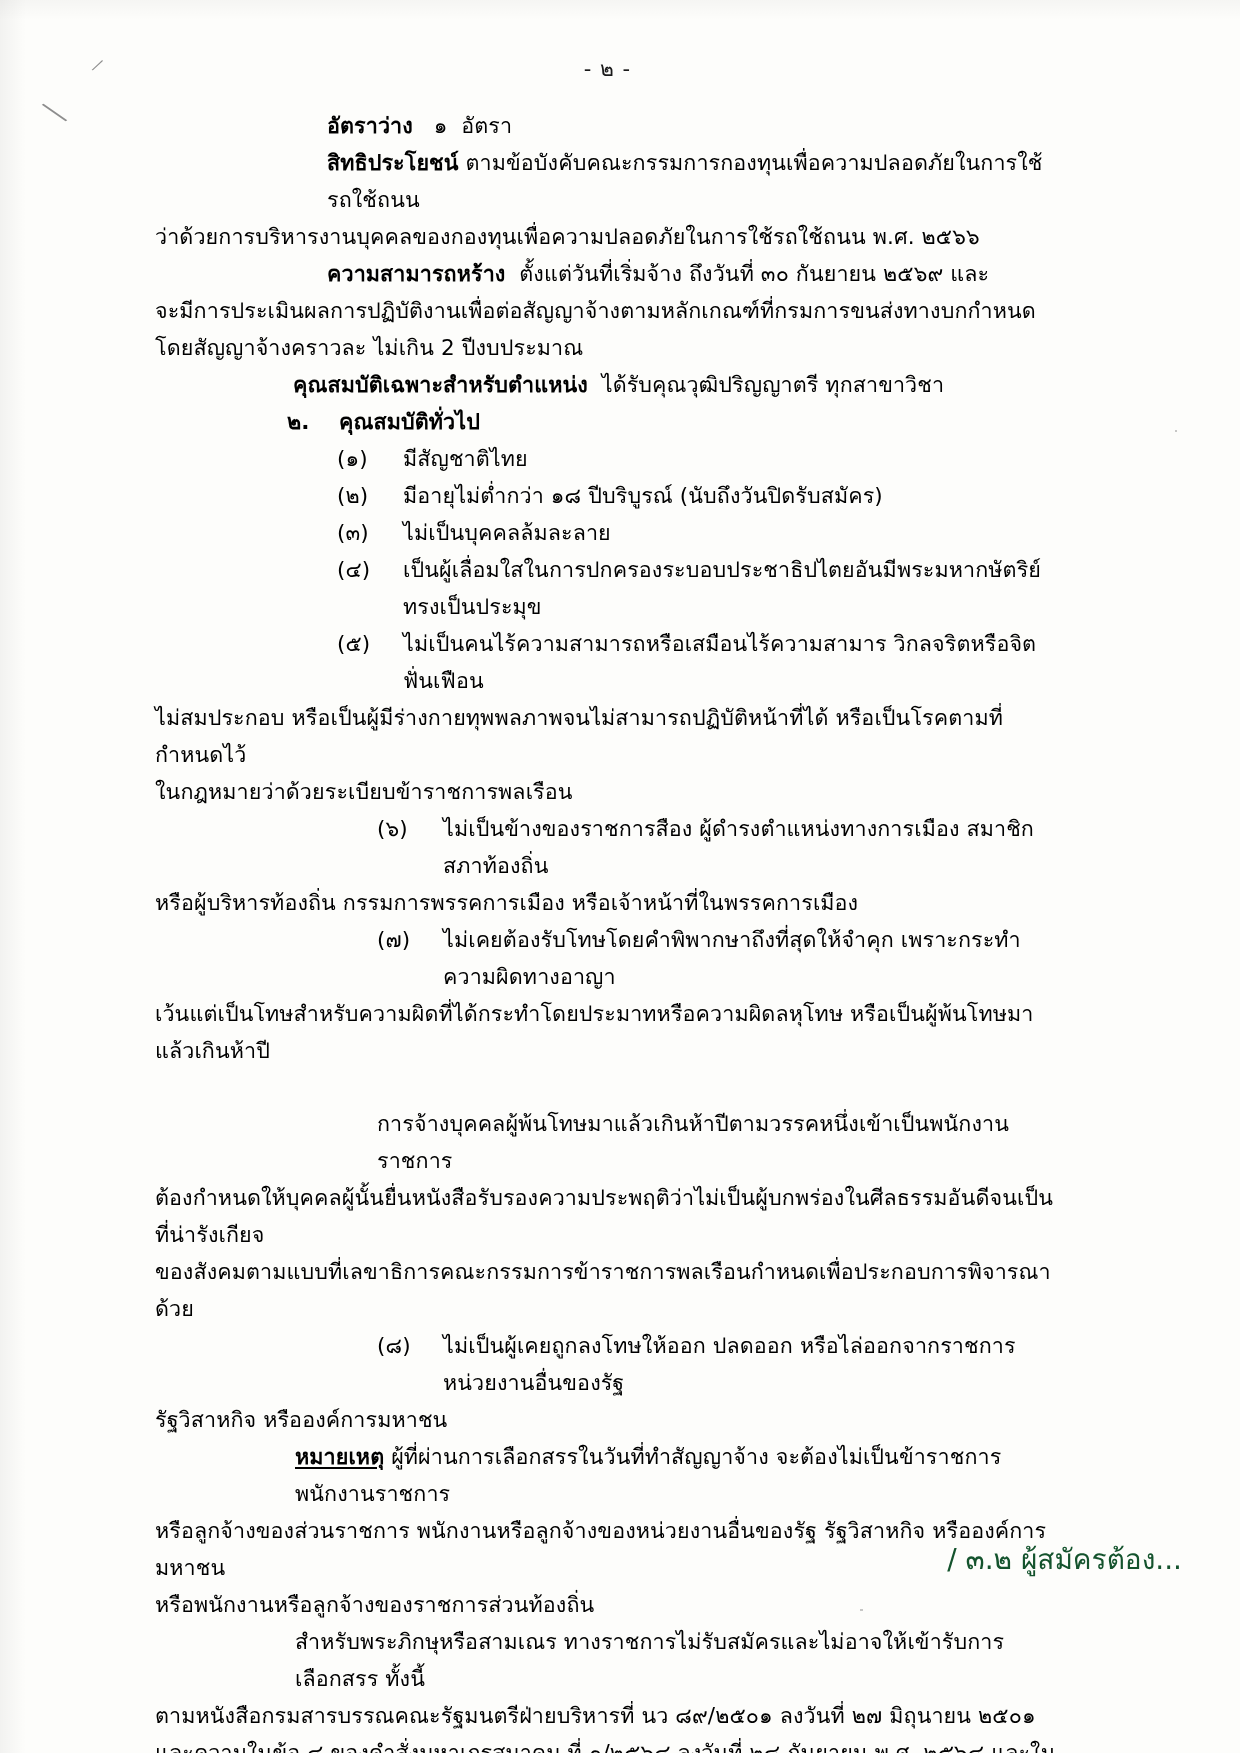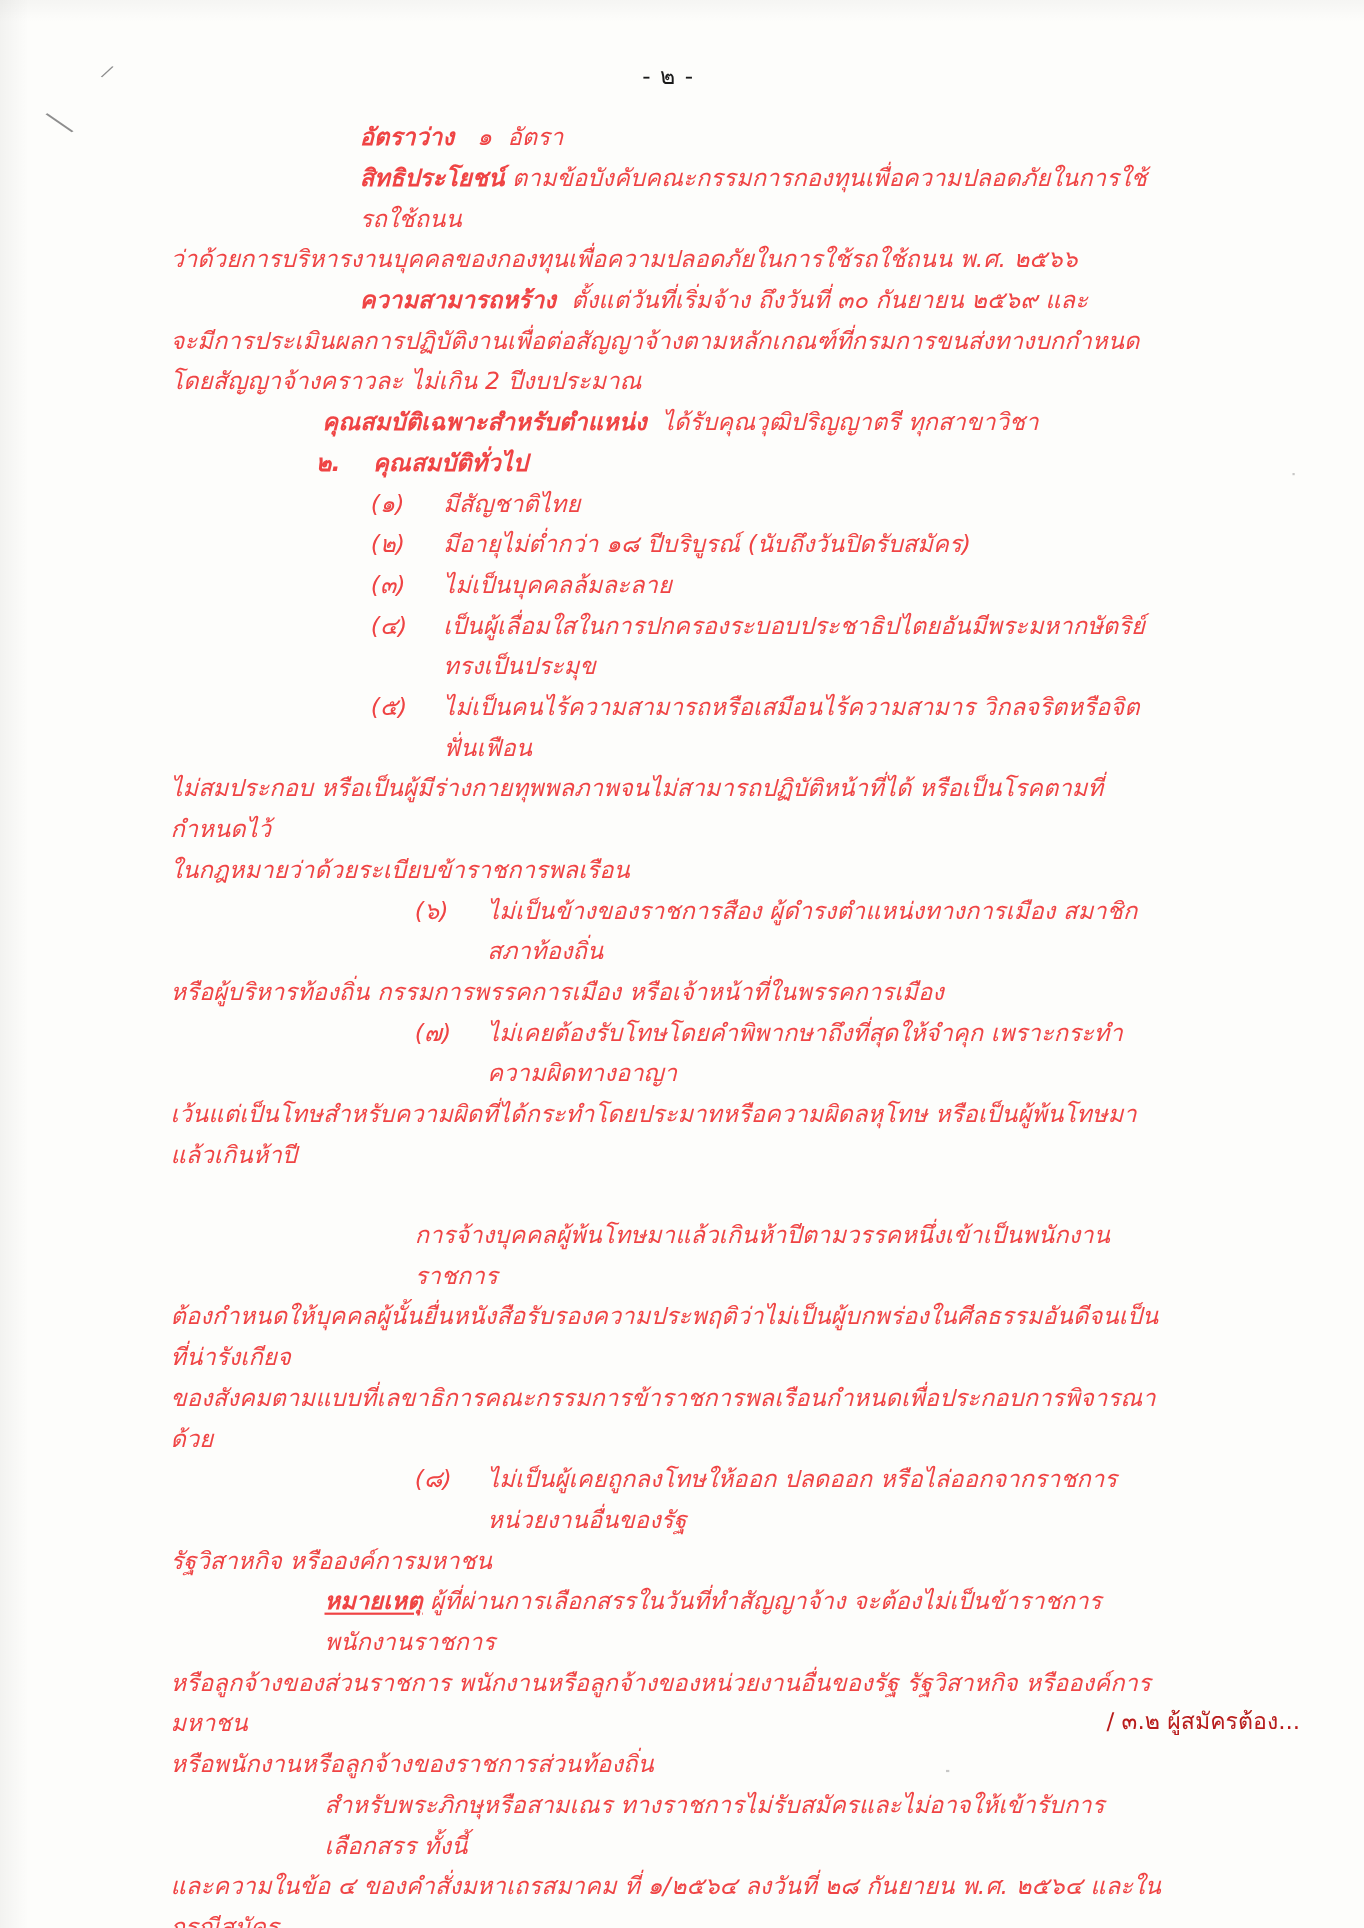--- a/index.html
+++ b/index.html
@@ -47,24 +47,23 @@
     text-align: center;
     font-size: 21px;
     margin-top: 52px;
     letter-spacing: 1px;
     color: #1a1a1a;
   }
   
   .tline {
     font-size: 21.5px;
     line-height: 37px;
-    color: #ef4444;
+    color: #000000;
     white-space: pre-wrap;
     letter-spacing: 0.1px;
-    font-style: italic;
   }
   .b { font-weight: 700; }
   .u { text-decoration: underline; text-underline-offset: 3px; }
   .indent-1 { padding-left: 172px; }      
   .indent-2 { padding-left: 138px; }
   .indent-list { padding-left: 182px; }
   .indent-sub { padding-left: 222px; }
   .blk { margin: 0; }
   .row {
     display: flex;
@@ -72,22 +71,22 @@
   }
   .num-col {
     flex: 0 0 auto;
     min-width: 54px;
   }
   .txt-col { flex: 1 1 auto; margin-left: 12px; }
   .footer-line {
     position: absolute;
     right: 58px;
     bottom: 172px;
-    font-size: 21px;
-    color: #b91c1c;
+    font-size: 28px;
+    color: #14532d;
   }
   .mark-tl {
     position: absolute;
     color: #8d8d8d;
     font-size: 16px;
     pointer-events: none;
   }
 </style>
 </head>
 <body>
@@ -169,19 +168,20 @@
       <span class="num-col">(๘)</span>
       <span class="txt-col">ไม่เป็นผู้เคยถูกลงโทษให้ออก ปลดออก หรือไล่ออกจากราชการ หน่วยงานอื่นของรัฐ</span>
     </div>
     <p class="tline blk">รัฐวิสาหกิจ หรือองค์การมหาชน</p>
 
     <p class="tline blk" style="padding-left:140px;"><span class="b u">หมายเหตุ</span> <span>ผู้ที่ผ่านการเลือกสรรในวันที่ทำสัญญาจ้าง จะต้องไม่เป็นข้าราชการ พนักงานราชการ</span></p>
     <p class="tline blk">หรือลูกจ้างของส่วนราชการ พนักงานหรือลูกจ้างของหน่วยงานอื่นของรัฐ รัฐวิสาหกิจ หรือองค์การมหาชน</p>
     <p class="tline blk">หรือพนักงานหรือลูกจ้างของราชการส่วนท้องถิ่น</p>
 
     <p class="tline blk" style="padding-left:140px;">สำหรับพระภิกษุหรือสามเณร ทางราชการไม่รับสมัครและไม่อาจให้เข้ารับการเลือกสรร ทั้งนี้</p>
+    <p class="tline blk">ตามหนังสือกรมสารบรรณคณะรัฐมนตรีฝ่ายบริหารที่ นว ๘๙/๒๕๐๑ ลงวันที่ ๒๗ มิถุนายน ๒๕๐๑</p>
     <p class="tline blk">และความในข้อ ๔ ของคำสั่งมหาเถรสมาคม ที่ ๑/๒๕๖๔ ลงวันที่ ๒๘ กันยายน พ.ศ. ๒๕๖๔ และในกรณีสมัคร</p>
 
   </div>
 
   <div class="footer-line">/ ๓.๒ ผู้สมัครต้อง...</div>
 
 </div>
 
 </body></html>

